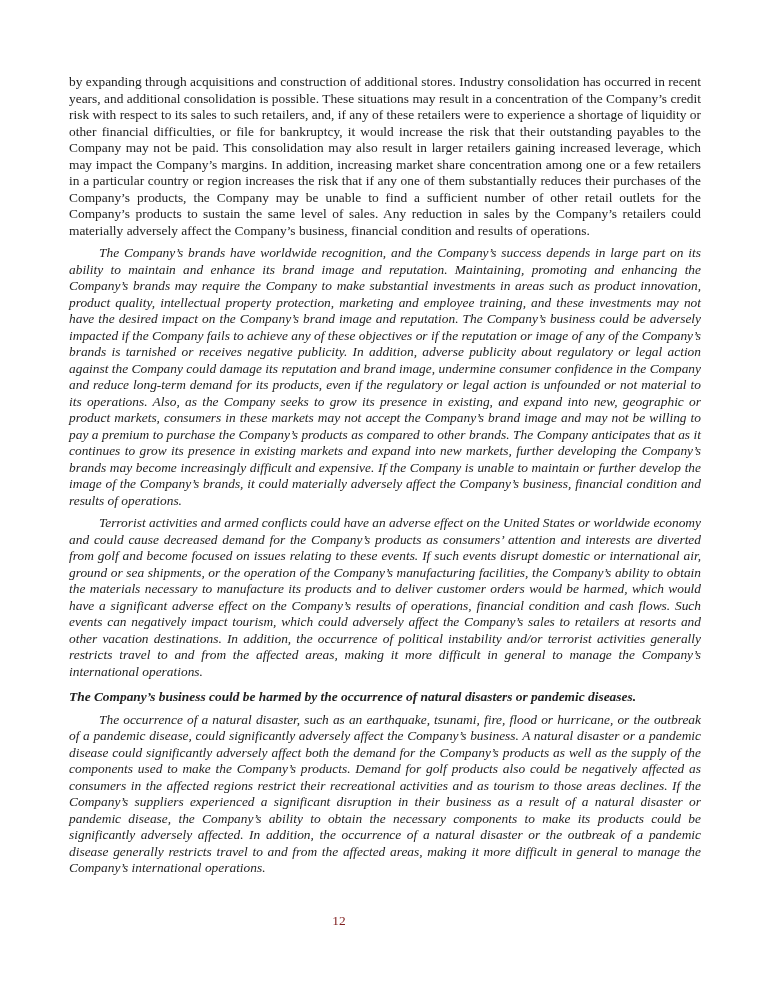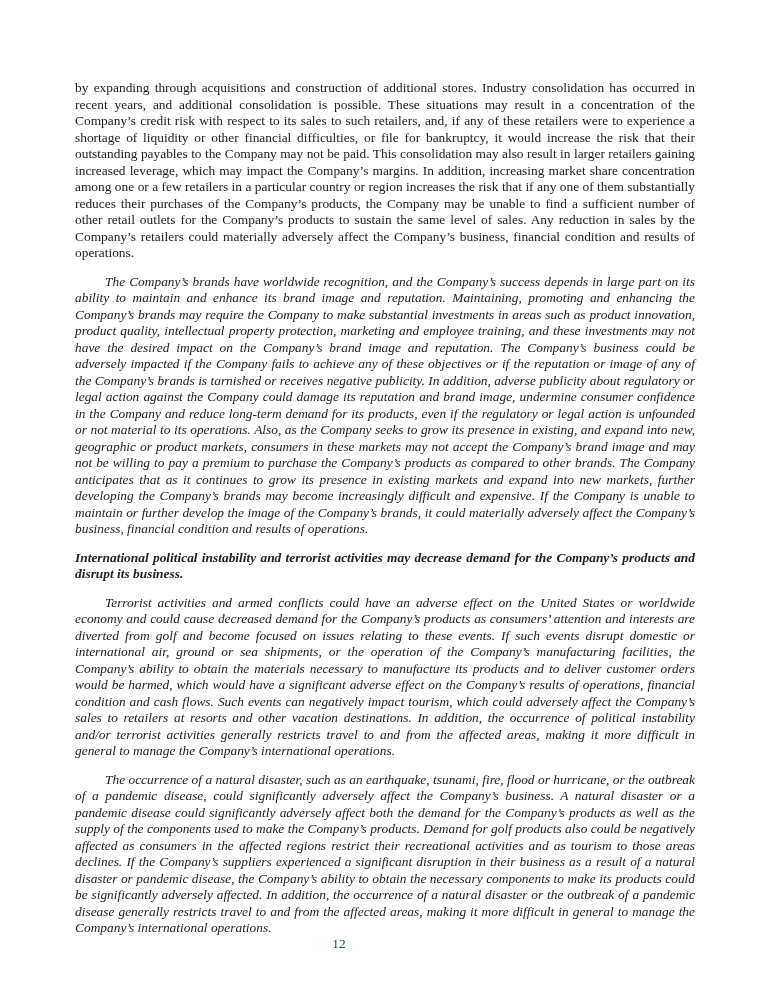--- a/index.html
+++ b/index.html
@@ -2,33 +2,33 @@
 <html><head>
 <meta charset="utf-8">
 <style>
   html, body { margin: 0; padding: 0; background: #ffffff; }
   body { width: 768px; height: 1000px; position: relative; overflow: hidden; }
   .page {
     position: absolute; left: 63px; top: 68px; width: 644px;
     font-family: "Liberation Serif", "DejaVu Serif", serif;
     font-size: 13.4px; line-height: 16.5px; color: #222;
   }
-  p { margin: 12px; text-align: justify; }
+  p { margin: 6px; text-align: justify; }
   .indent { text-indent: 30px; font-style: italic; }
   .head { font-weight: bold; font-style: italic; margin-top: 9px; margin-bottom: 5px; }
   .head.indent { text-indent: 30px; }
   .pagenum {
-    position: absolute; left: 0; width: 678px; top: 936px; text-align: center;
-    font-family: "Liberation Serif", "DejaVu Serif", serif; font-size: 13.4px; color: #14532d;
+    position: absolute; left: 0; width: 678px; top: 913px; text-align: center;
+    font-family: "Liberation Serif", "DejaVu Serif", serif; font-size: 13.4px; color: #7f1d1d;
   }
 </style>
 </head>
 <body>
 
 <div class="page">
   <p>by expanding through acquisitions and construction of additional stores. Industry consolidation has occurred in recent years, and additional consolidation is possible. These situations may result in a concentration of the Company’s credit risk with respect to its sales to such retailers, and, if any of these retailers were to experience a shortage of liquidity or other financial difficulties, or file for bankruptcy, it would increase the risk that their outstanding payables to the Company may not be paid. This consolidation may also result in larger retailers gaining increased leverage, which may impact the Company’s margins. In addition, increasing market share concentration among one or a few retailers in a particular country or region increases the risk that if any one of them substantially reduces their purchases of the Company’s products, the Company may be unable to find a sufficient number of other retail outlets for the Company’s products to sustain the same level of sales. Any reduction in sales by the Company’s retailers could materially adversely affect the Company’s business, financial condition and results of operations.</p>
   <p class="indent">The Company’s brands have worldwide recognition, and the Company’s success depends in large part on its ability to maintain and enhance its brand image and reputation. Maintaining, promoting and enhancing the Company’s brands may require the Company to make substantial investments in areas such as product innovation, product quality, intellectual property protection, marketing and employee training, and these investments may not have the desired impact on the Company’s brand image and reputation. The Company’s business could be adversely impacted if the Company fails to achieve any of these objectives or if the reputation or image of any of the Company’s brands is tarnished or receives negative publicity. In addition, adverse publicity about regulatory or legal action against the Company could damage its reputation and brand image, undermine consumer confidence in the Company and reduce long-term demand for its products, even if the regulatory or legal action is unfounded or not material to its operations. Also, as the Company seeks to grow its presence in existing, and expand into new, geographic or product markets, consumers in these markets may not accept the Company’s brand image and may not be willing to pay a premium to purchase the Company’s products as compared to other brands. The Company anticipates that as it continues to grow its presence in existing markets and expand into new markets, further developing the Company’s brands may become increasingly difficult and expensive. If the Company is unable to maintain or further develop the image of the Company’s brands, it could materially adversely affect the Company’s business, financial condition and results of operations.</p>
-  <p class="head">International political instability and terrorist activities may decrease demand for the Company’s products and disrupt its business.</p>
   <p class="indent">Terrorist activities and armed conflicts could have an adverse effect on the United States or worldwide economy and could cause decreased demand for the Company’s products as consumers’ attention and interests are diverted from golf and become focused on issues relating to these events. If such events disrupt domestic or international air, ground or sea shipments, or the operation of the Company’s manufacturing facilities, the Company’s ability to obtain the materials necessary to manufacture its products and to deliver customer orders would be harmed, which would have a significant adverse effect on the Company’s results of operations, financial condition and cash flows. Such events can negatively impact tourism, which could adversely affect the Company’s sales to retailers at resorts and other vacation destinations. In addition, the occurrence of political instability and/or terrorist activities generally restricts travel to and from the affected areas, making it more difficult in general to manage the Company’s international operations.</p>
+  <p class="head">The Company’s business could be harmed by the occurrence of natural disasters or pandemic diseases.</p>
   <p class="indent">The occurrence of a natural disaster, such as an earthquake, tsunami, fire, flood or hurricane, or the outbreak of a pandemic disease, could significantly adversely affect the Company’s business. A natural disaster or a pandemic disease could significantly adversely affect both the demand for the Company’s products as well as the supply of the components used to make the Company’s products. Demand for golf products also could be negatively affected as consumers in the affected regions restrict their recreational activities and as tourism to those areas declines. If the Company’s suppliers experienced a significant disruption in their business as a result of a natural disaster or pandemic disease, the Company’s ability to obtain the necessary components to make its products could be significantly adversely affected. In addition, the occurrence of a natural disaster or the outbreak of a pandemic disease generally restricts travel to and from the affected areas, making it more difficult in general to manage the Company’s international operations.</p>
 </div>
 
 <div class="pagenum">12</div>
 
 </body></html>

